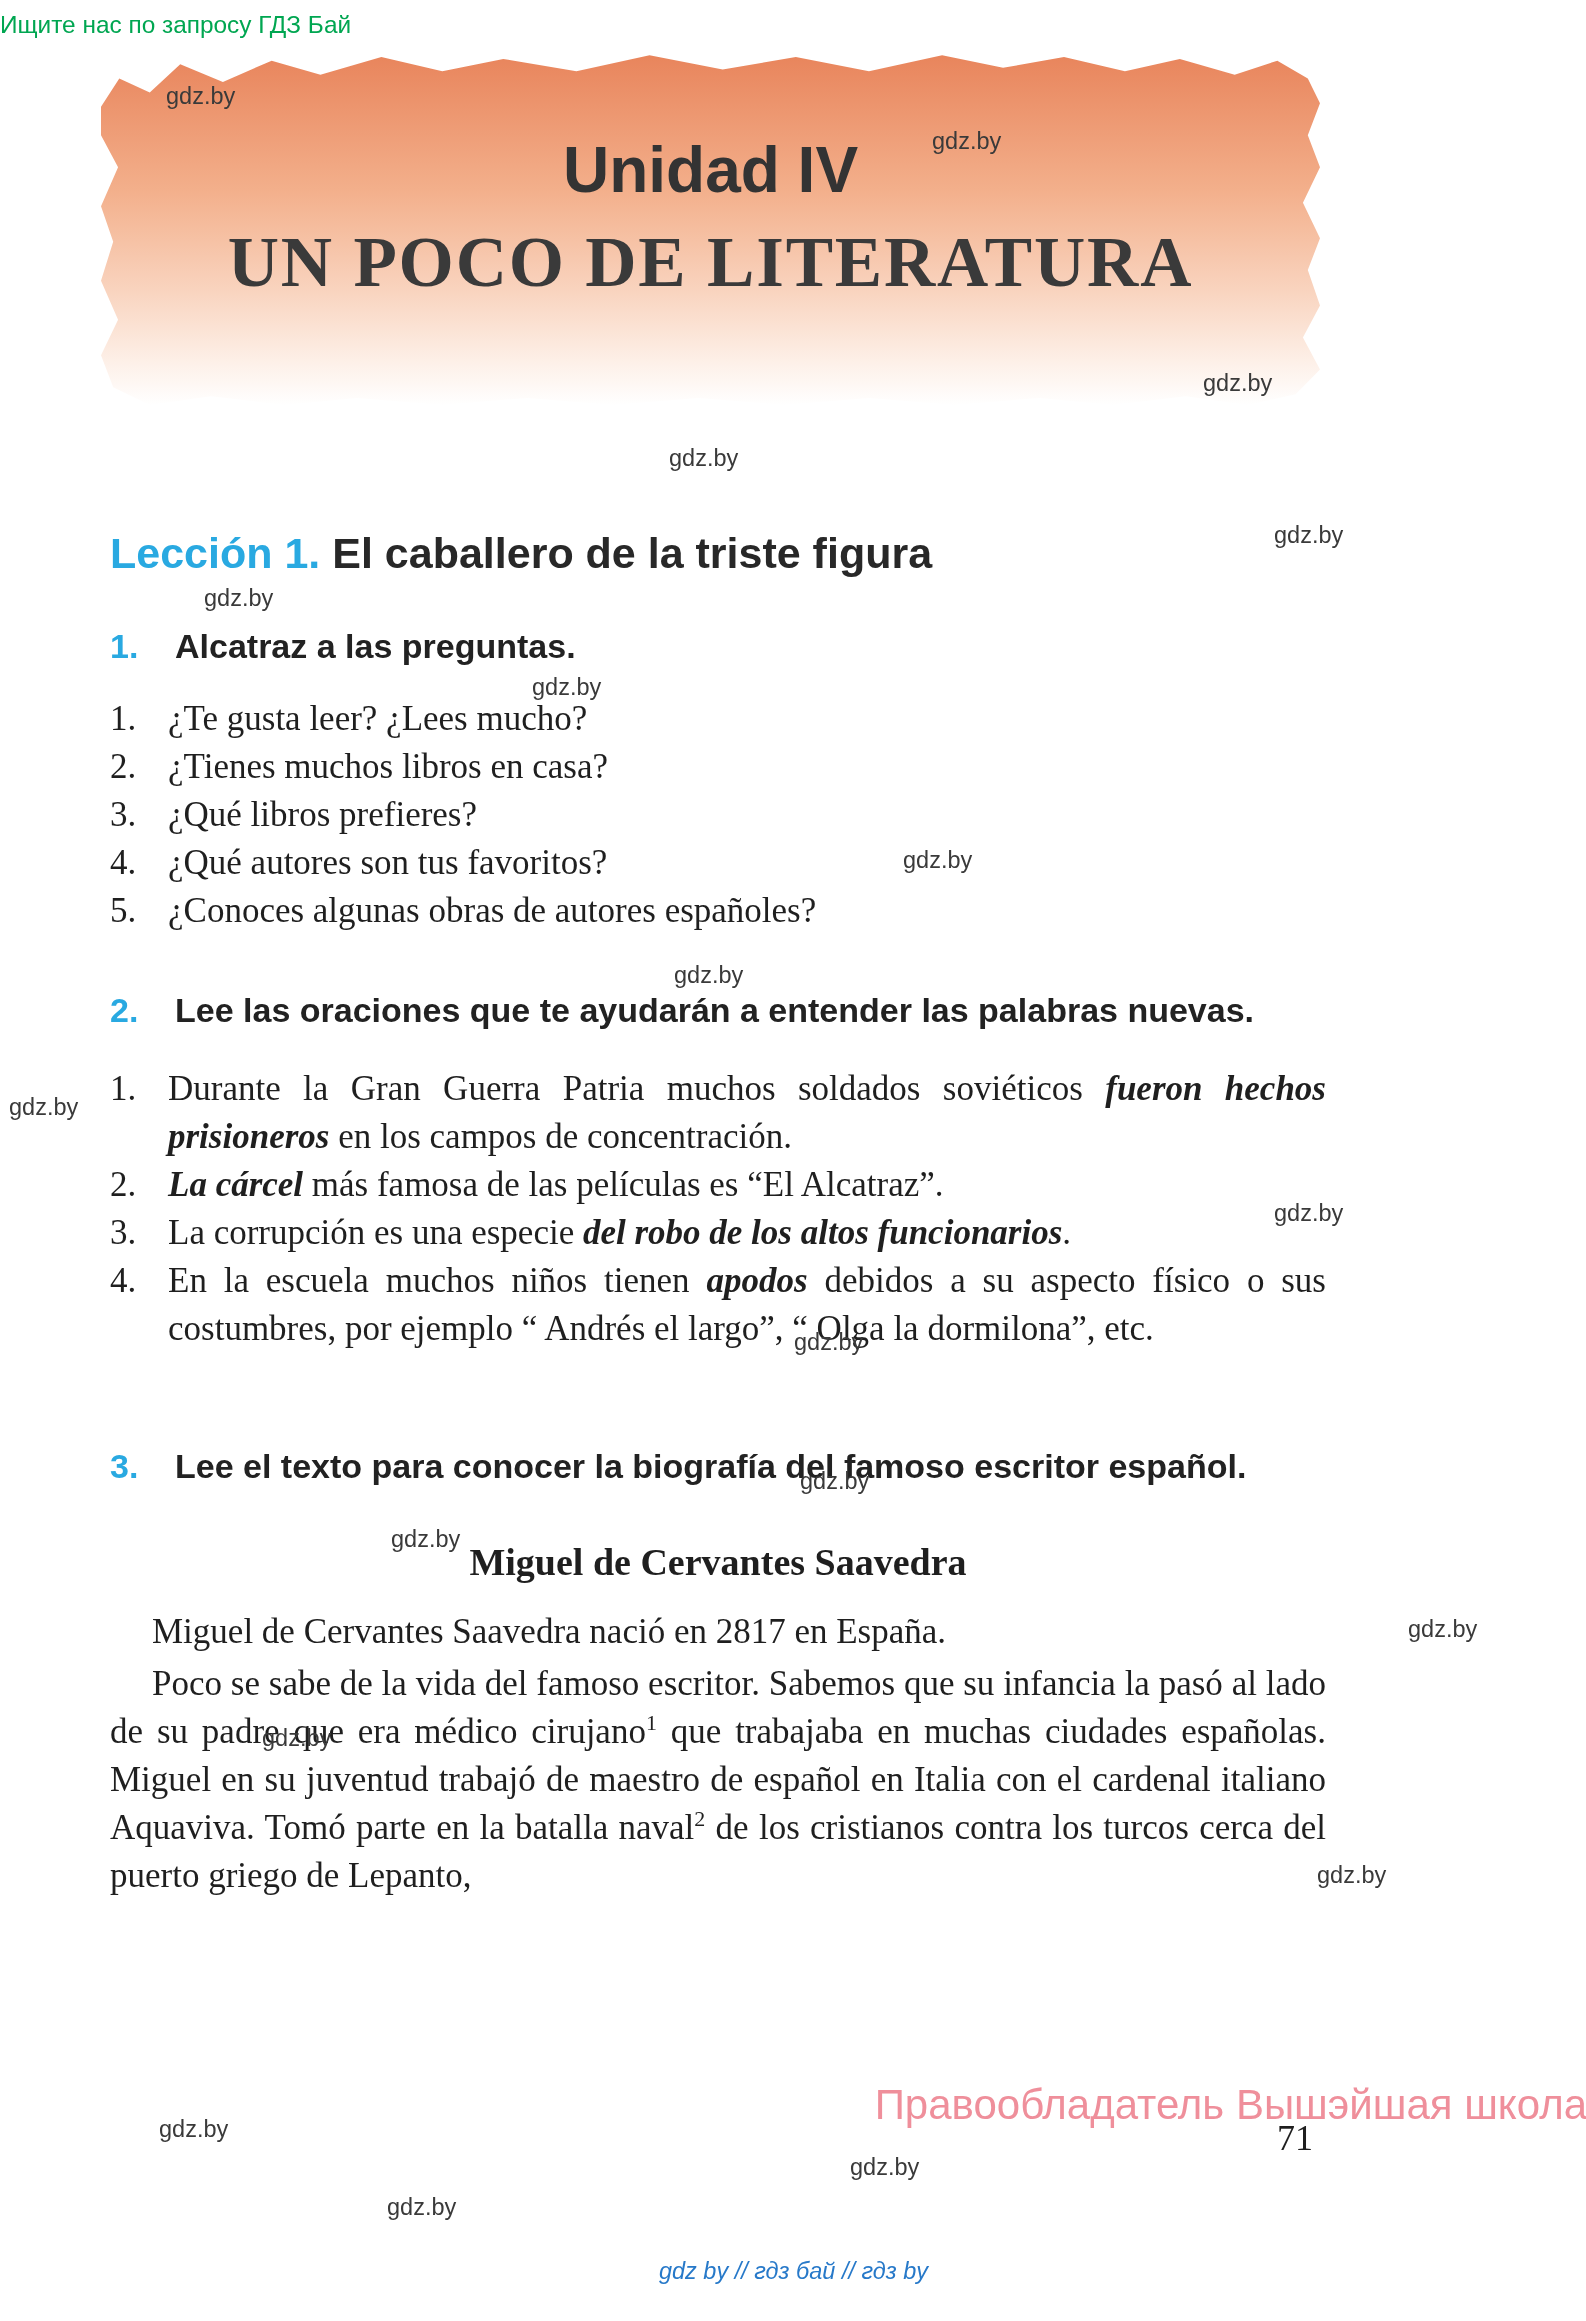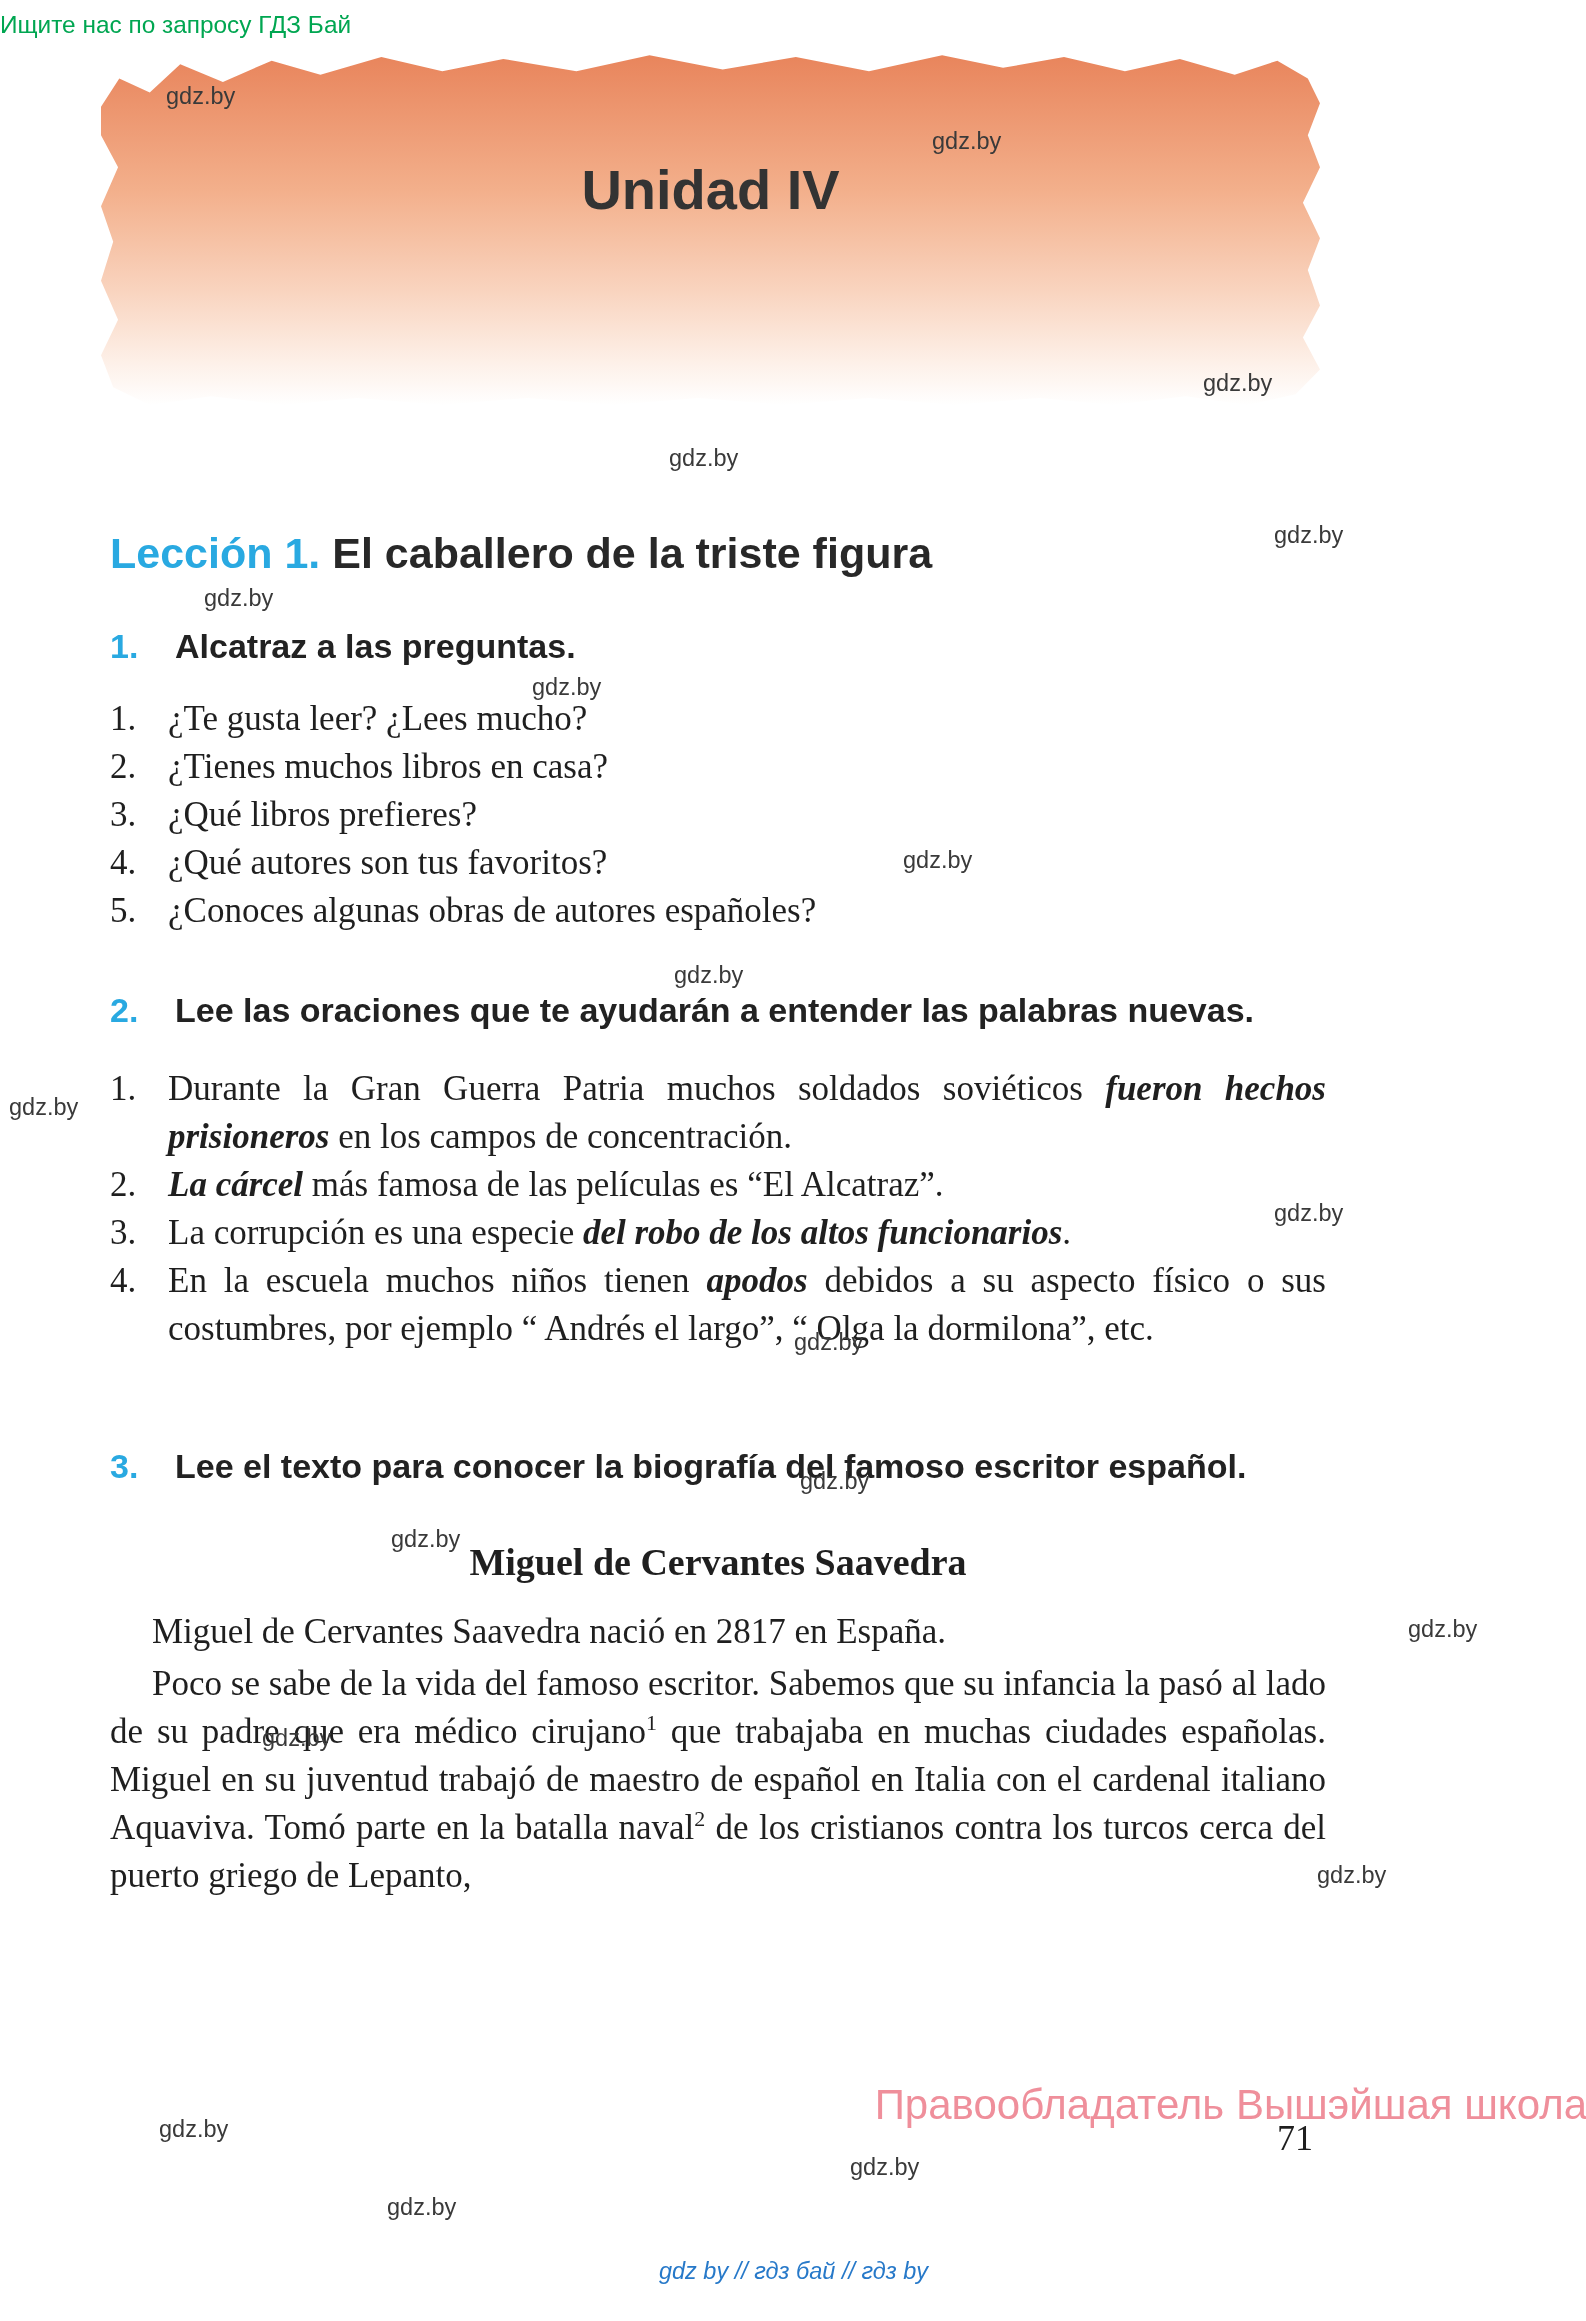--- a/index.html
+++ b/index.html
@@ -14,21 +14,21 @@
   }
   .top-link{
     position:absolute;top:11px;left:0;width:100%;text-align:left;z-index:2;
     font-family:"Liberation Sans",sans-serif;font-size:24.4px;color:var(--top-link);
   }
   .banner{
     position:absolute;top:50px;left:101px;width:1219px;height:355px;z-index:0;text-align:center;
     background:linear-gradient(180deg,var(--banner-top) 0%,var(--banner-mid) 40%,var(--banner-low) 68%,var(--banner-bottom) 88%,rgba(255,255,255,0) 100%);
     clip-path:polygon(0% 16%,1.5% 8%,4% 12%,6.5% 4%,10% 9%,14% 3%,18% 7%,23% 2%,28% 6%,33% 2.5%,39% 6%,45% 1.5%,51% 5.5%,57% 2%,63% 6%,69% 1.5%,74% 5%,79% 2%,84% 6%,88.5% 2.5%,93% 7%,96.5% 3%,99% 8%,100% 15%,99% 24%,100% 33%,98.6% 43%,100% 53%,99% 62%,100% 72%,98.6% 81%,100% 90%,98% 97%,94% 100%,89% 97.5%,83% 100%,77% 98%,70% 100%,63% 98%,56% 100%,49% 98%,42% 100%,35% 98%,28% 100%,21% 98%,15% 100%,9% 97.5%,4% 100%,1% 95%,0% 86%,1.4% 76%,0% 65%,1% 54%,0% 44%,1.4% 33%,0% 24%);
   }
-  .unit-label{margin-top:107px;font-family:"Liberation Sans",sans-serif;font-weight:700;font-size:56px;color:#333333;}
+  .unit-label{margin-top:83px;font-family:"Liberation Sans",sans-serif;font-weight:700;font-size:64px;color:#333333;}
   .unit-title{margin-top:14.5px;font-family:"Liberation Serif",serif;font-weight:700;font-size:71px;letter-spacing:1.8px;color:#3a3a3a;}
   .content{position:absolute;top:529px;left:110px;width:1216px;z-index:1;}
   .lesson{margin:0 0 45px 0;font-family:"Liberation Sans",sans-serif;font-weight:700;font-size:43px;color:#282828;}
   .accent{color:var(--accent);}
   .ex-head{position:relative;padding-left:65px;font-family:"Liberation Sans",sans-serif;font-weight:700;font-size:34px;line-height:47px;color:#222222;}
   .ex-head .ex-num{position:absolute;left:0;top:0;}
   .ex1-head{margin-bottom:25px;}
   .ex2-head{margin-bottom:31px;}
   .ex3-head{margin-bottom:50px;}
   .list{font-size:35px;line-height:48px;}
@@ -49,20 +49,21 @@
 </style>
 </head>
 <body>
 
 <div class="page-root">
 
   <div class="top-link">Ищите нас по запросу ГДЗ Бай</div>
 
   <div class="banner">
     <div class="unit-label">Unidad IV</div>
+    <div class="unit-title">UN POCO DE LITERATURA</div>
   </div>
 
   <div class="content">
 
     <h1 class="lesson"><span class="accent">Lección 1.</span> <span>El caballero de la triste figura</span></h1>
 
     <div class="ex-head ex1-head">
       <span class="ex-num accent">1.</span>
       <span>Alcatraz a las preguntas.</span>
     </div>

